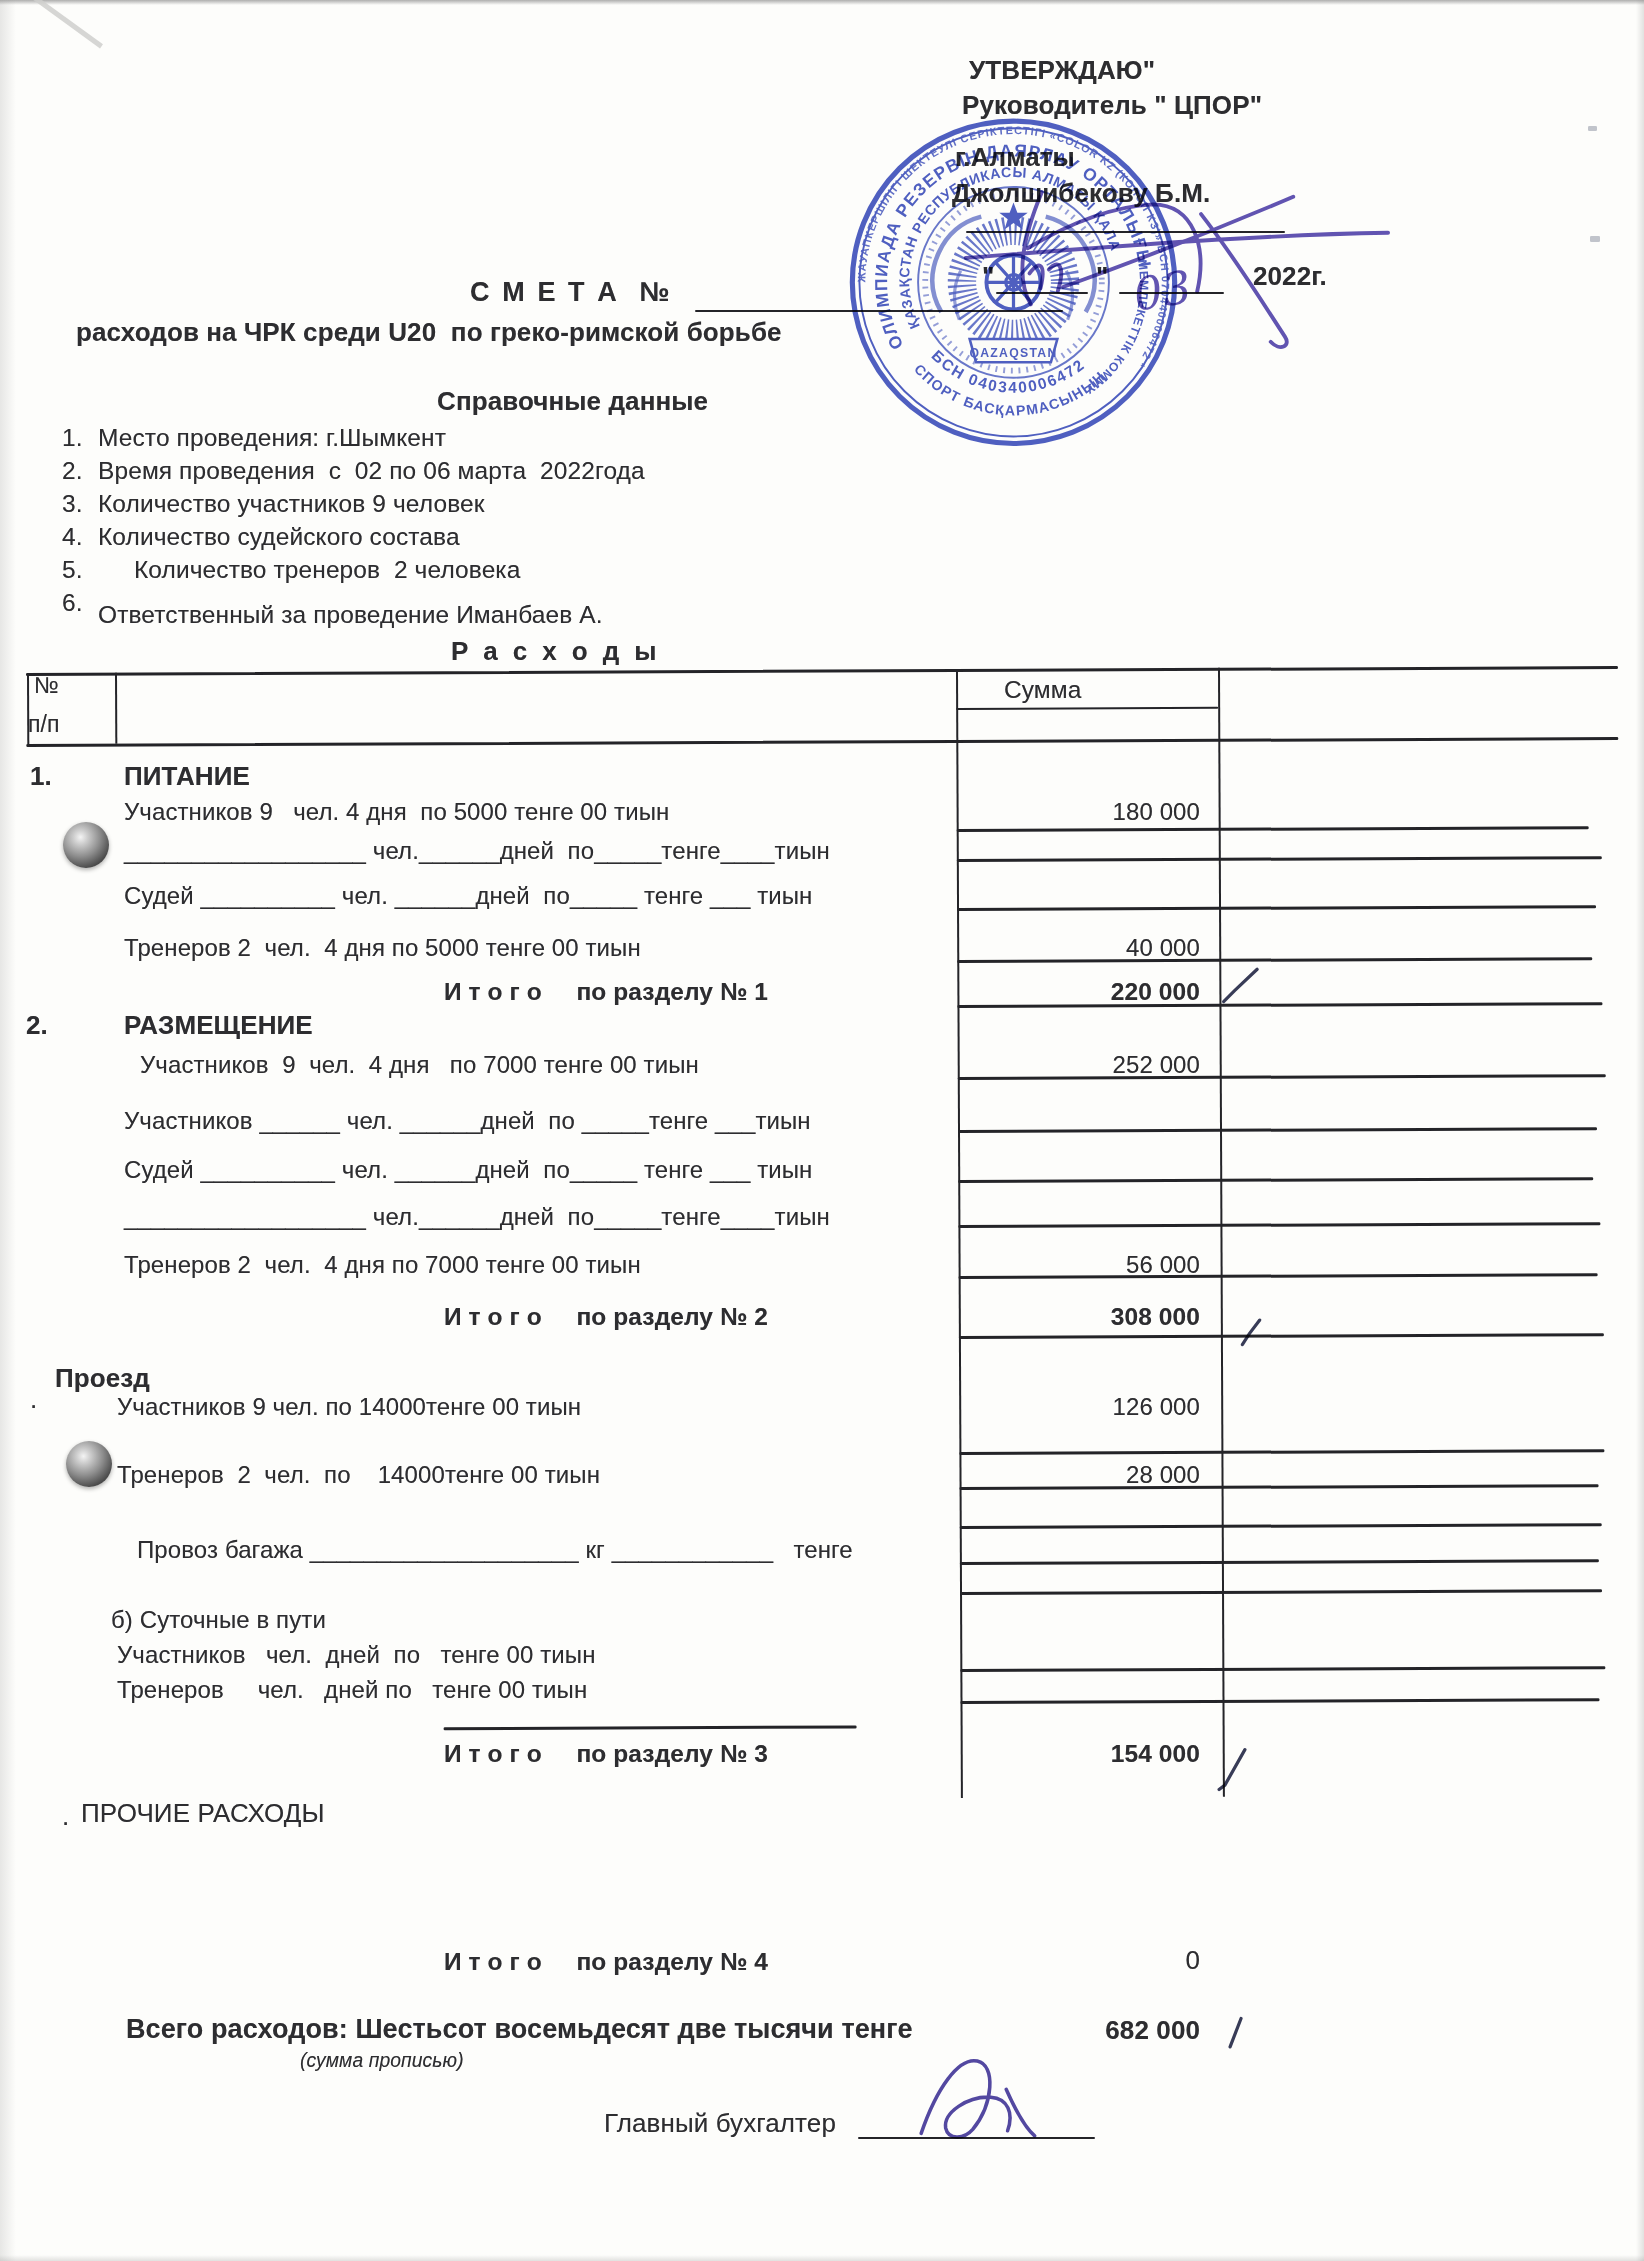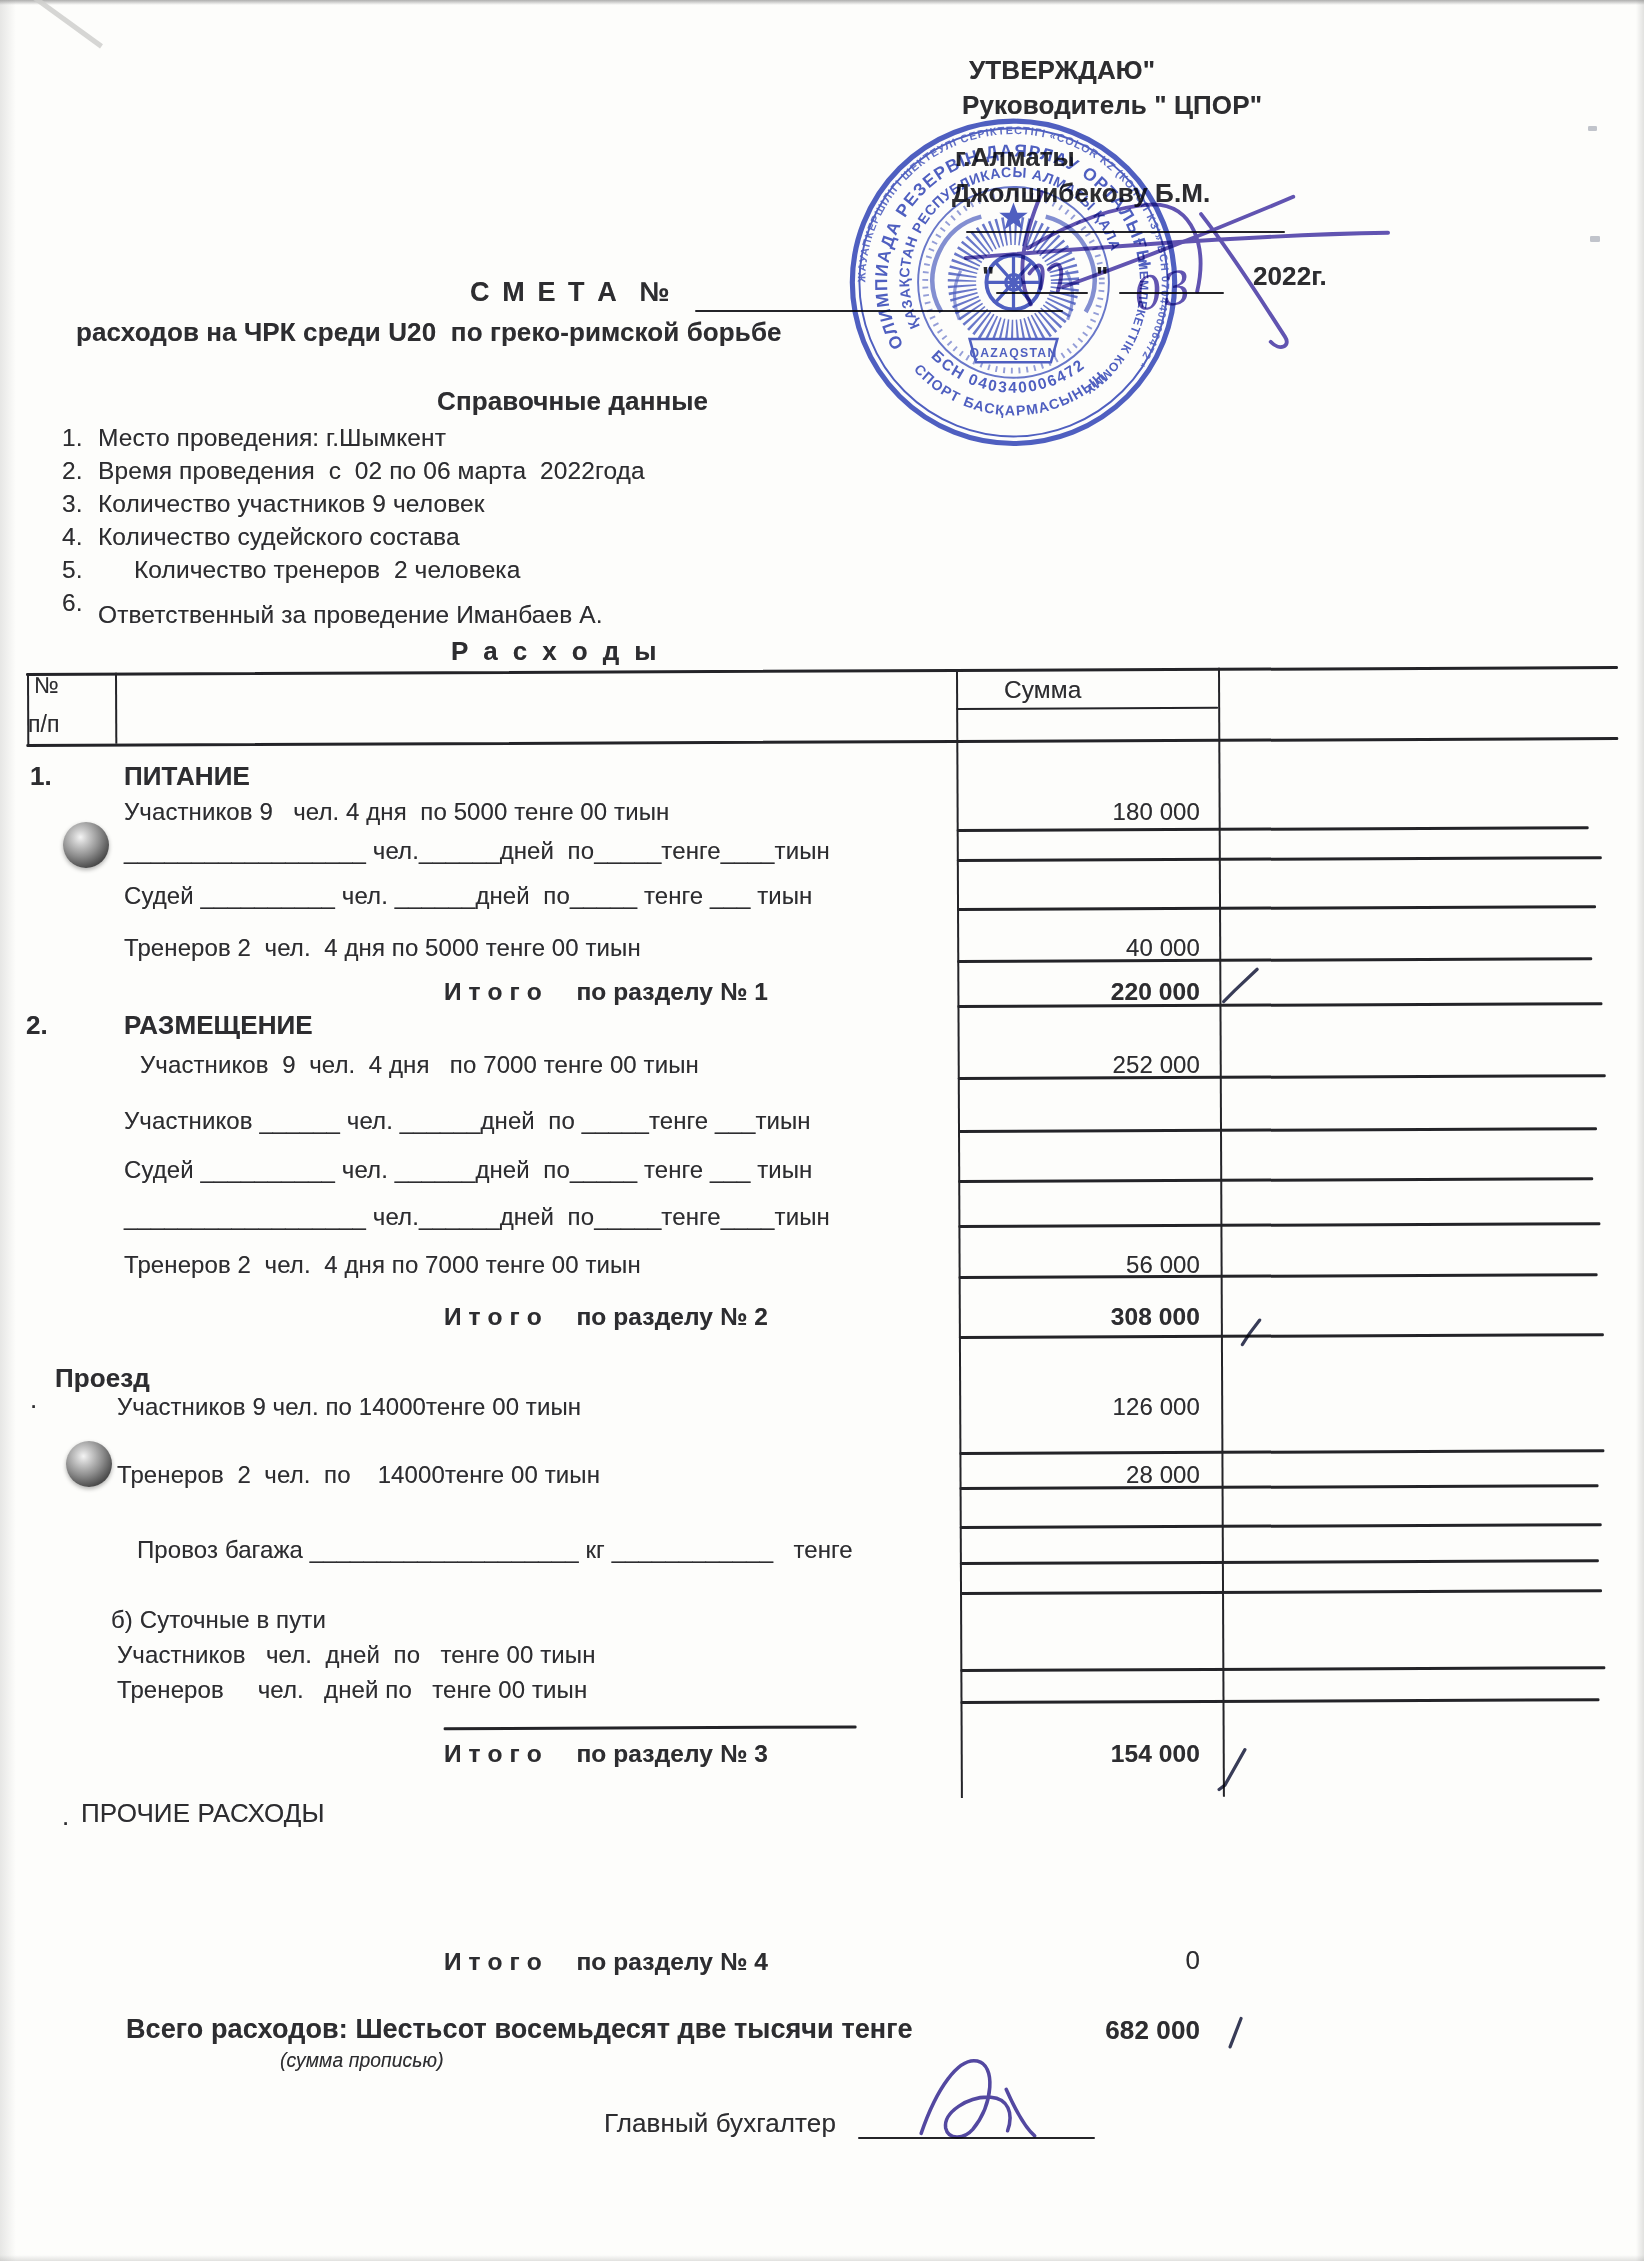--- a/index.html
+++ b/index.html
@@ -150,21 +150,21 @@
   <div class="t b f38" style="left:444px;top:1740px;">И т о г о     по разделу № 3</div>
   <div class="t b f38 val" style="left:1037px;top:1740px;">154 000</div>
 
   <div class="t f40" style="left:62px;top:1801px;">.</div>
   <div class="t f40" style="left:81px;top:1798px;">ПРОЧИЕ РАСХОДЫ</div>
   <div class="t b f38" style="left:444px;top:1948px;">И т о г о     по разделу № 4</div>
   <div class="t f40 val" style="left:1037px;top:1945px;">0</div>
 
   <div class="t b f42" style="left:126px;top:2014px;">Всего расходов: Шестьсот восемьдесят две тысячи тенге</div>
   <div class="t b f40 val" style="left:1037px;top:2015px;">682 000</div>
-  <div class="t i f30" style="left:280px;top:2050px;">(сумма прописью)</div>
+  <div class="t i f30" style="left:300px;top:2050px;">(сумма прописью)</div>
 
   <div class="t f40" style="left:604px;top:2108px;">Главный бухгалтер</div>
   <div class="hl thin" style="left:858px;top:2137px;width:237px;"></div>
 
   <div class="hole" style="left:63px;top:822px;"></div>
   <div class="hole" style="left:66px;top:1441px;"></div>
 
   <svg class="stamp" viewBox="0 0 560 560">
     <defs>
       <path id="pRing" d="M 50 272 A 230 230 0 1 1 510 272 A 230 230 0 1 1 50 272"></path>

